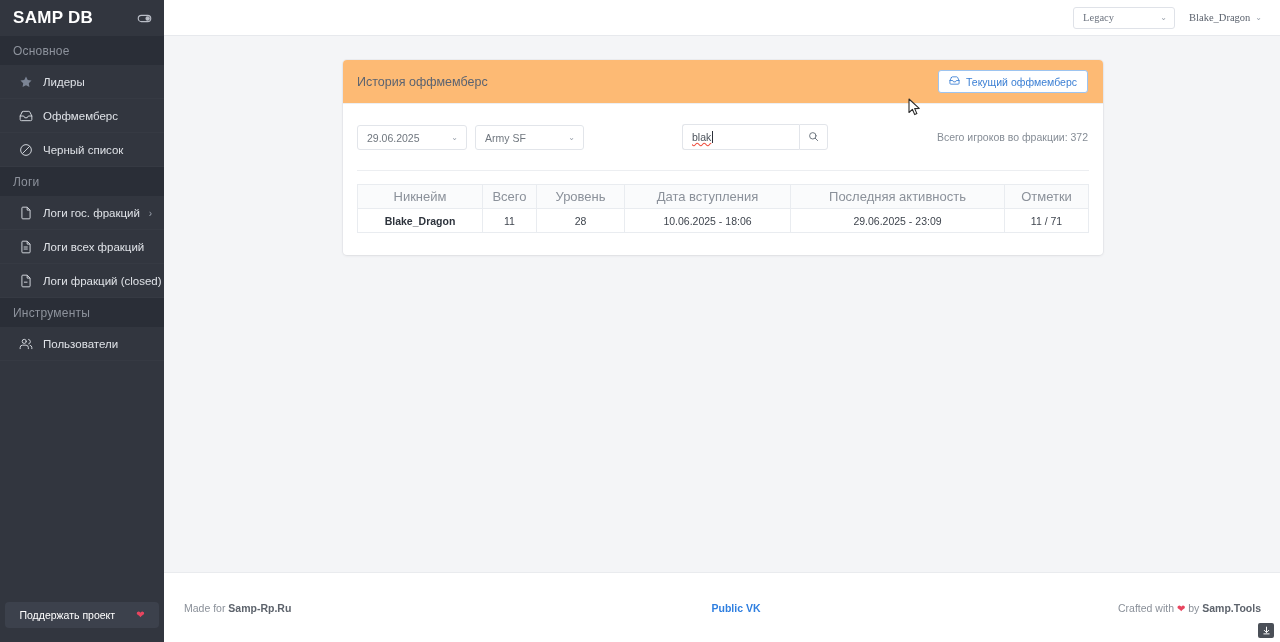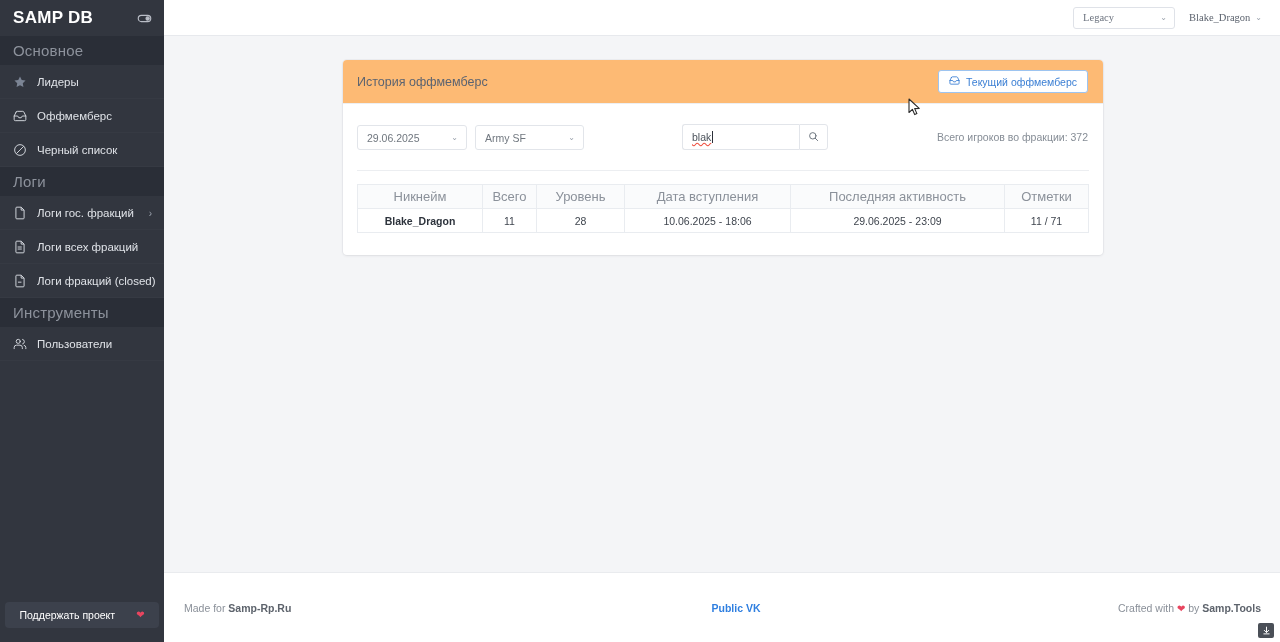--- a/index.html
+++ b/index.html
@@ -26,31 +26,31 @@
     justify-content: space-between;
   }
   .brand-text {
     font-size: 17px; font-weight: bold; letter-spacing: .3px;
     color: #ffffff;
   }
   .brand-toggle { display: flex; align-items: center; color: #b9bdc6; }
 
   .nav-section {
     background: #2a2e37;
-    font-size: 15px;
+    font-size: 12px;
     color: #8d929c;
     padding: 0 0 0 13px;
     height: 29px;
     display: flex; align-items: center;
     letter-spacing: .2px;
   }
   .nav-item {
     height: 34px;
     display: flex; align-items: center;
-    padding-left: 11px;
+    padding-left: 17px;
     font-size: 11.5px;
     color: #dfe2e7;
     position: relative;
     cursor: pointer;
     border-bottom: 1px solid rgba(255,255,255,.025);
   }
   .nav-item .ic {
     width: 17px; height: 17px;
     margin-right: 9px;
     display: flex; align-items: center; justify-content: center;

